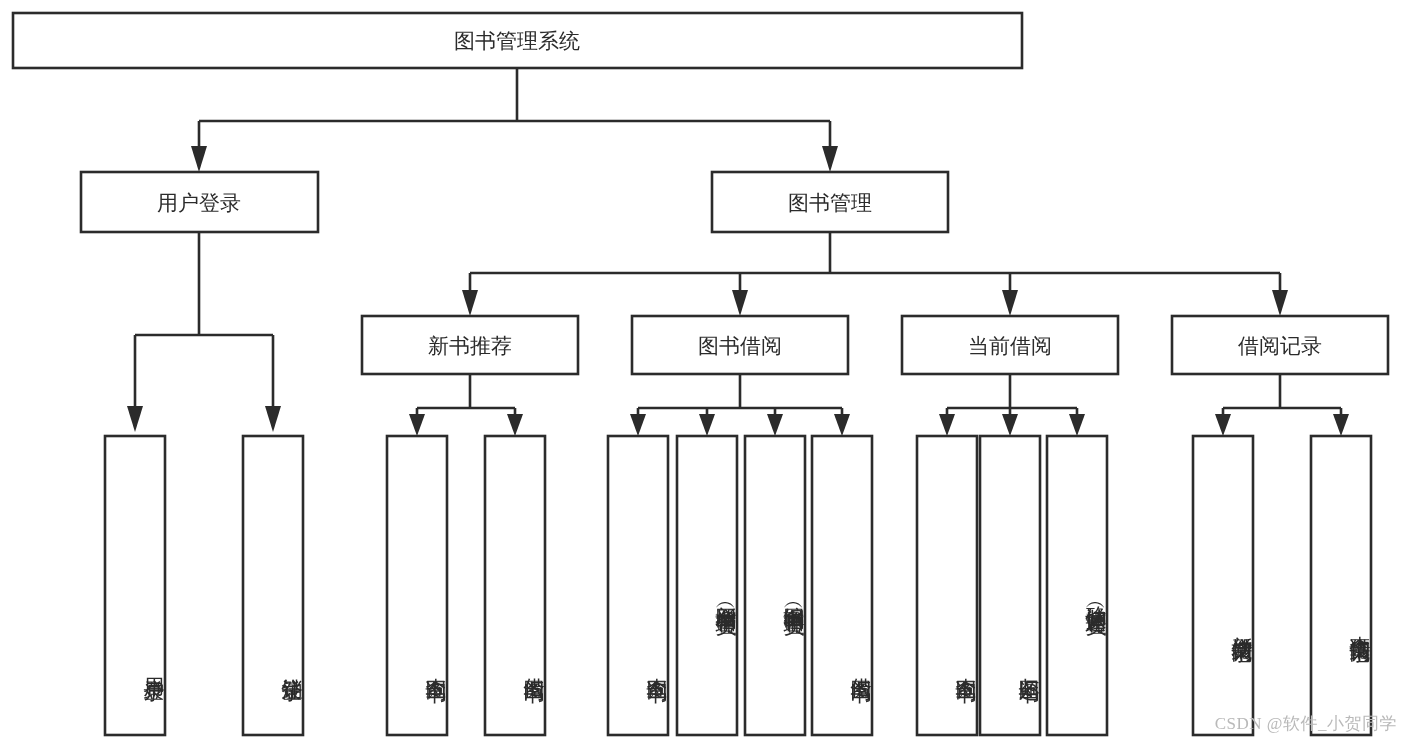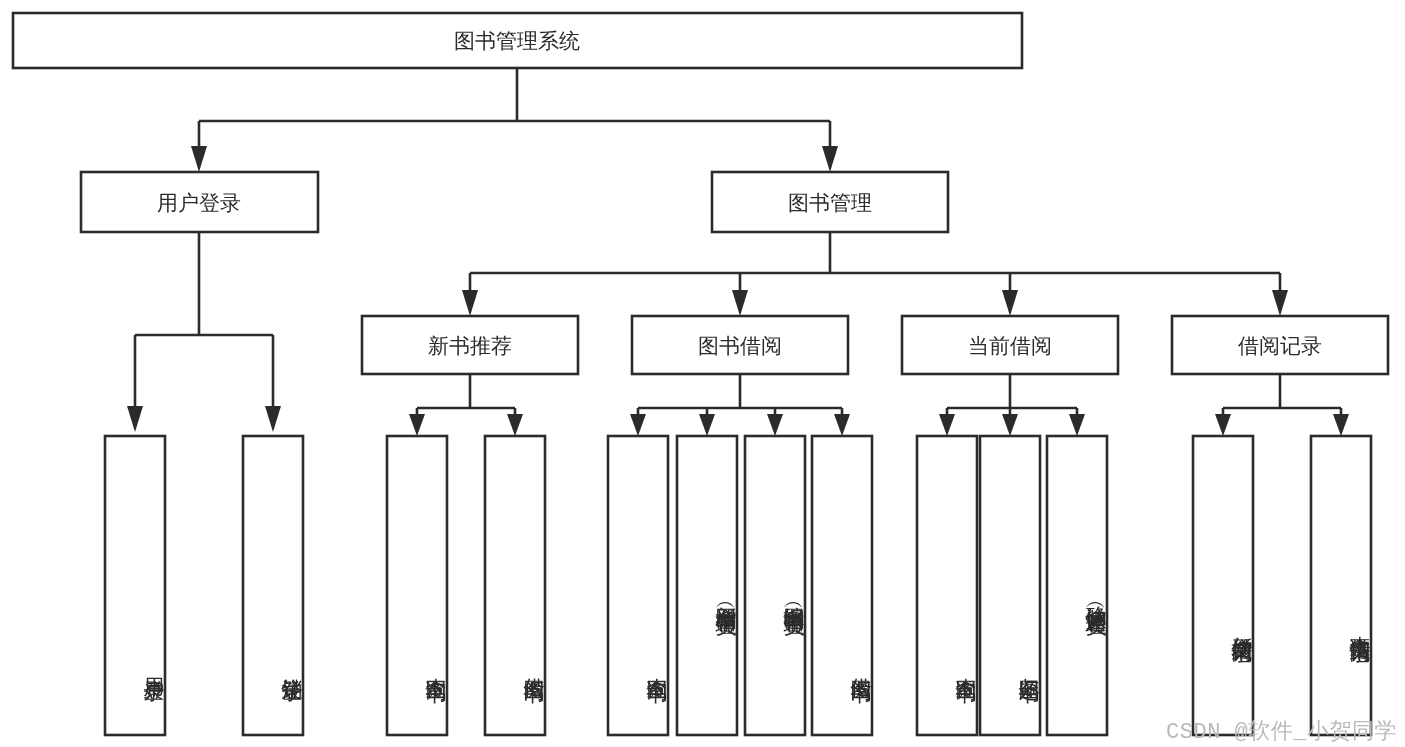--- a/index.html
+++ b/index.html
@@ -57,25 +57,25 @@
     font-size: 21px;
     line-height: 1.05;
     color: #2b2b2b;
     letter-spacing: 1.5px;
     white-space: nowrap;
     pointer-events: none;
   }
   .watermark {
     position: absolute;
     right: 8px;
-    bottom: 1px;
-    font-size: 22px;
+    bottom: 12px;
+    font-size: 17px;
     color: #b9b9b9;
     letter-spacing: 0.5px;
-    font-family: Liberation Mono, monospace;
+    font-family: Liberation Serif, serif;
     white-space: nowrap;
   }
 </style>
 </head>
 <body>
 
 <div id="diagram-root">
 
   <svg class="diagram-canvas" viewBox="0 0 1405 747">
 

